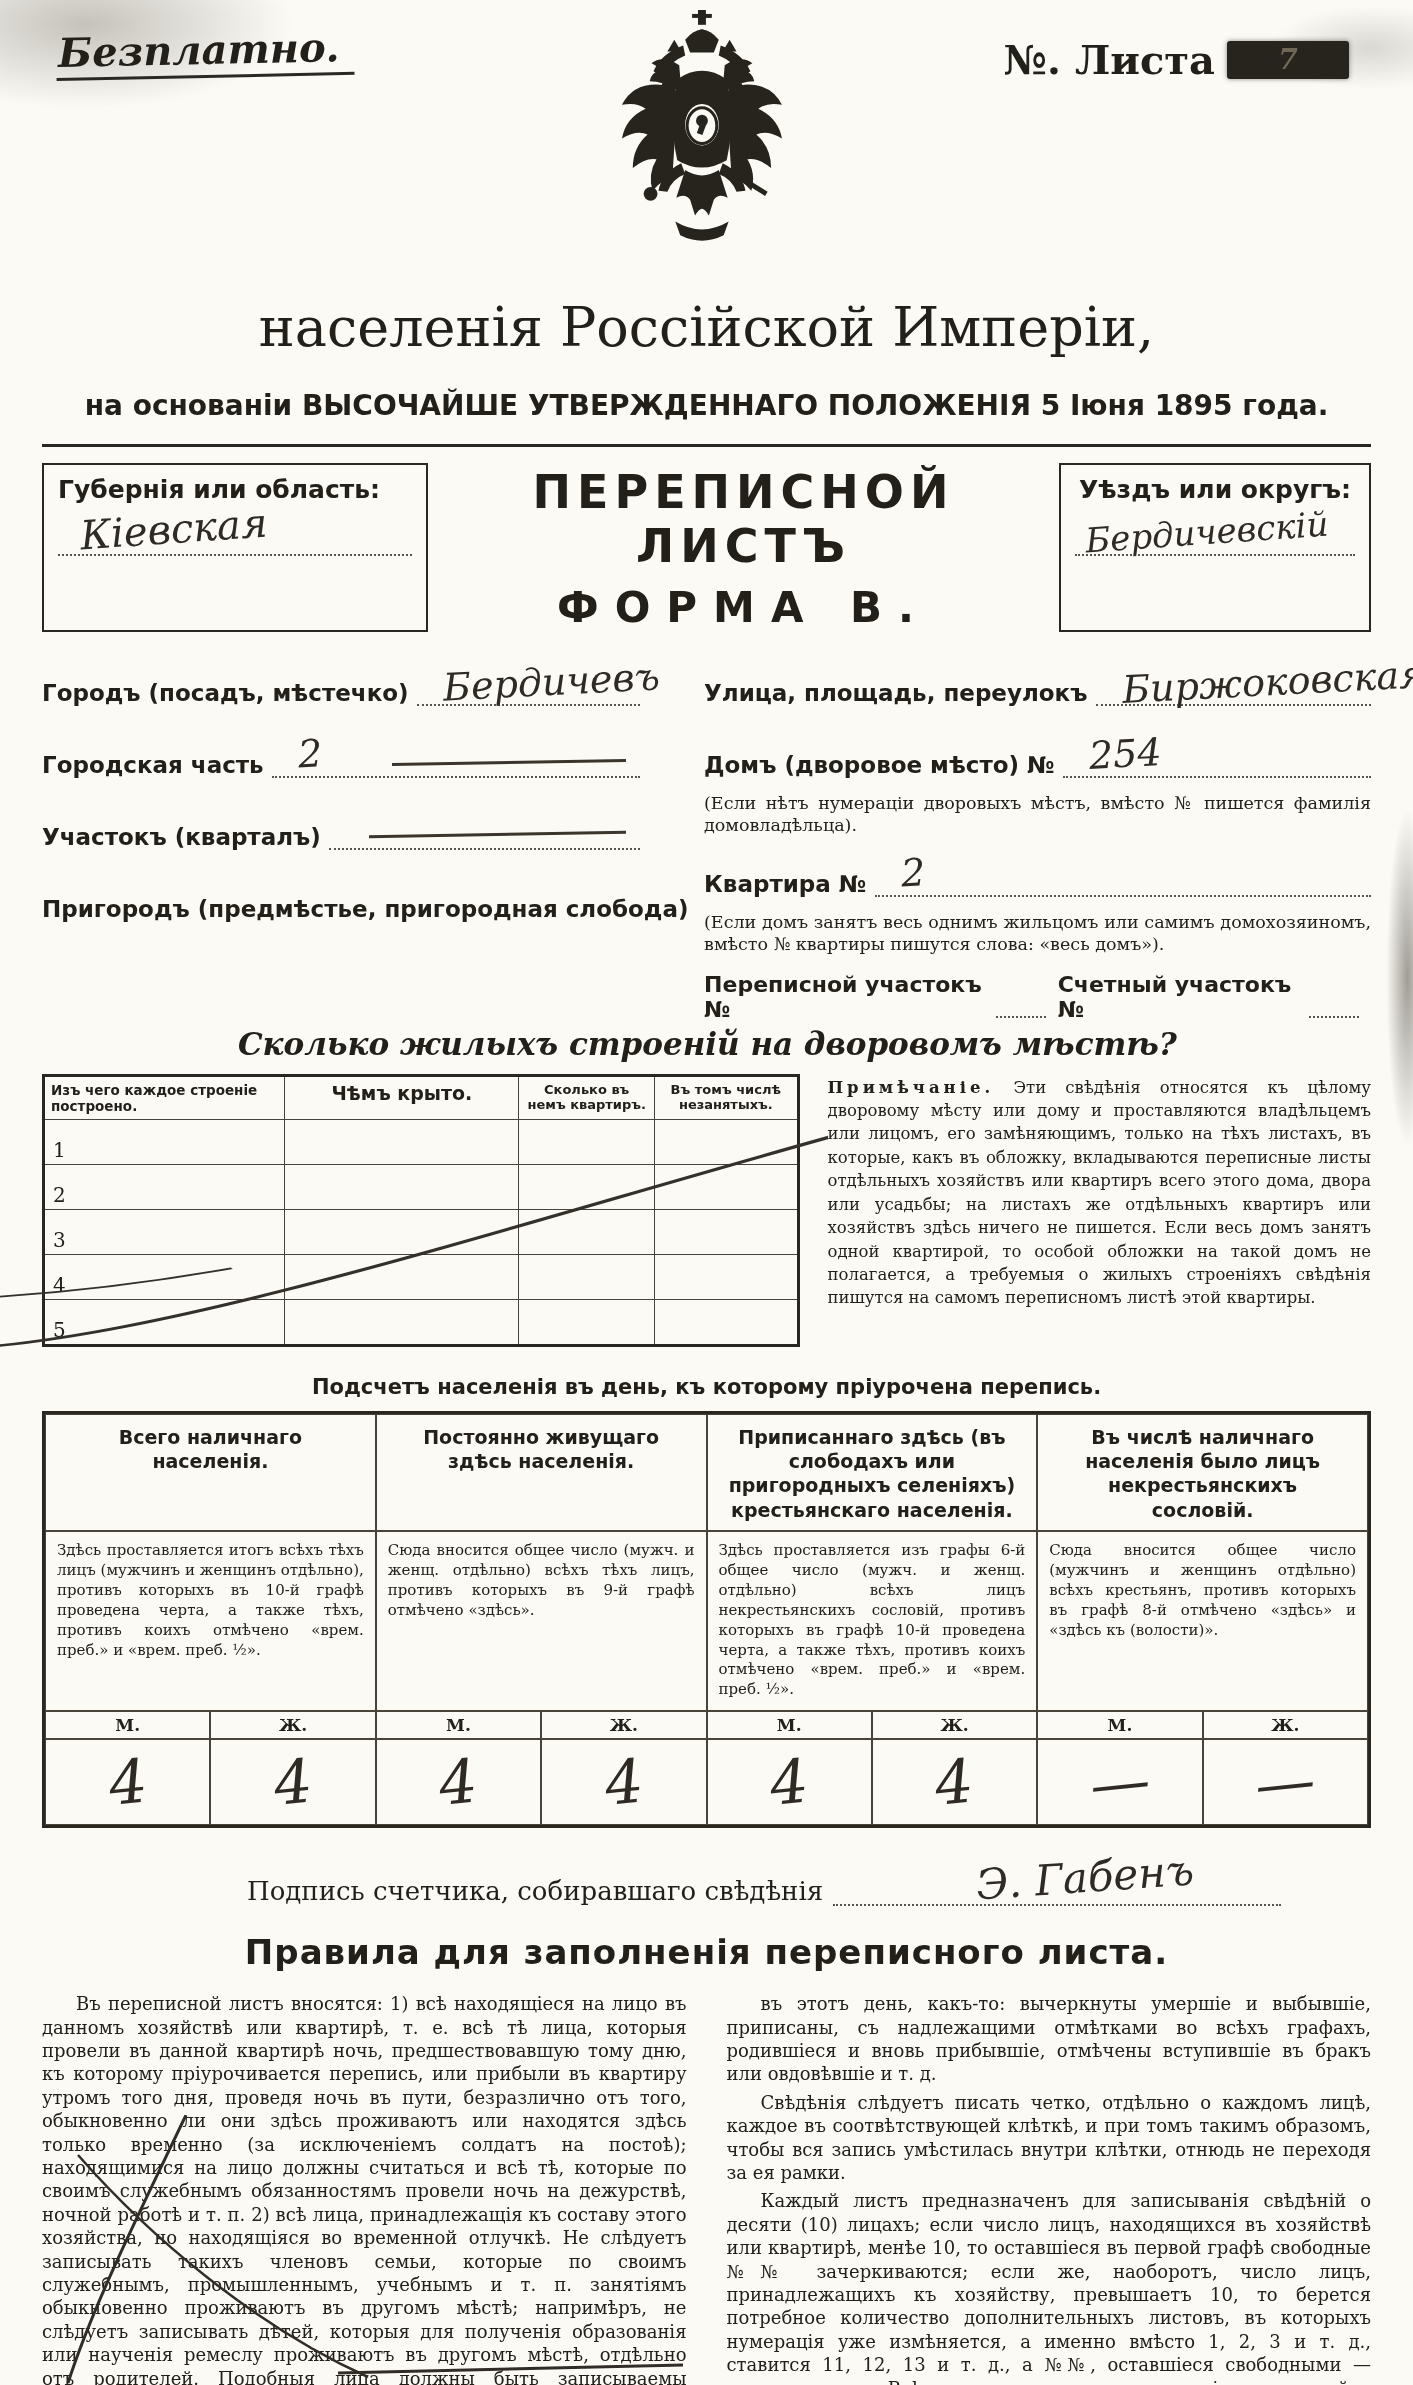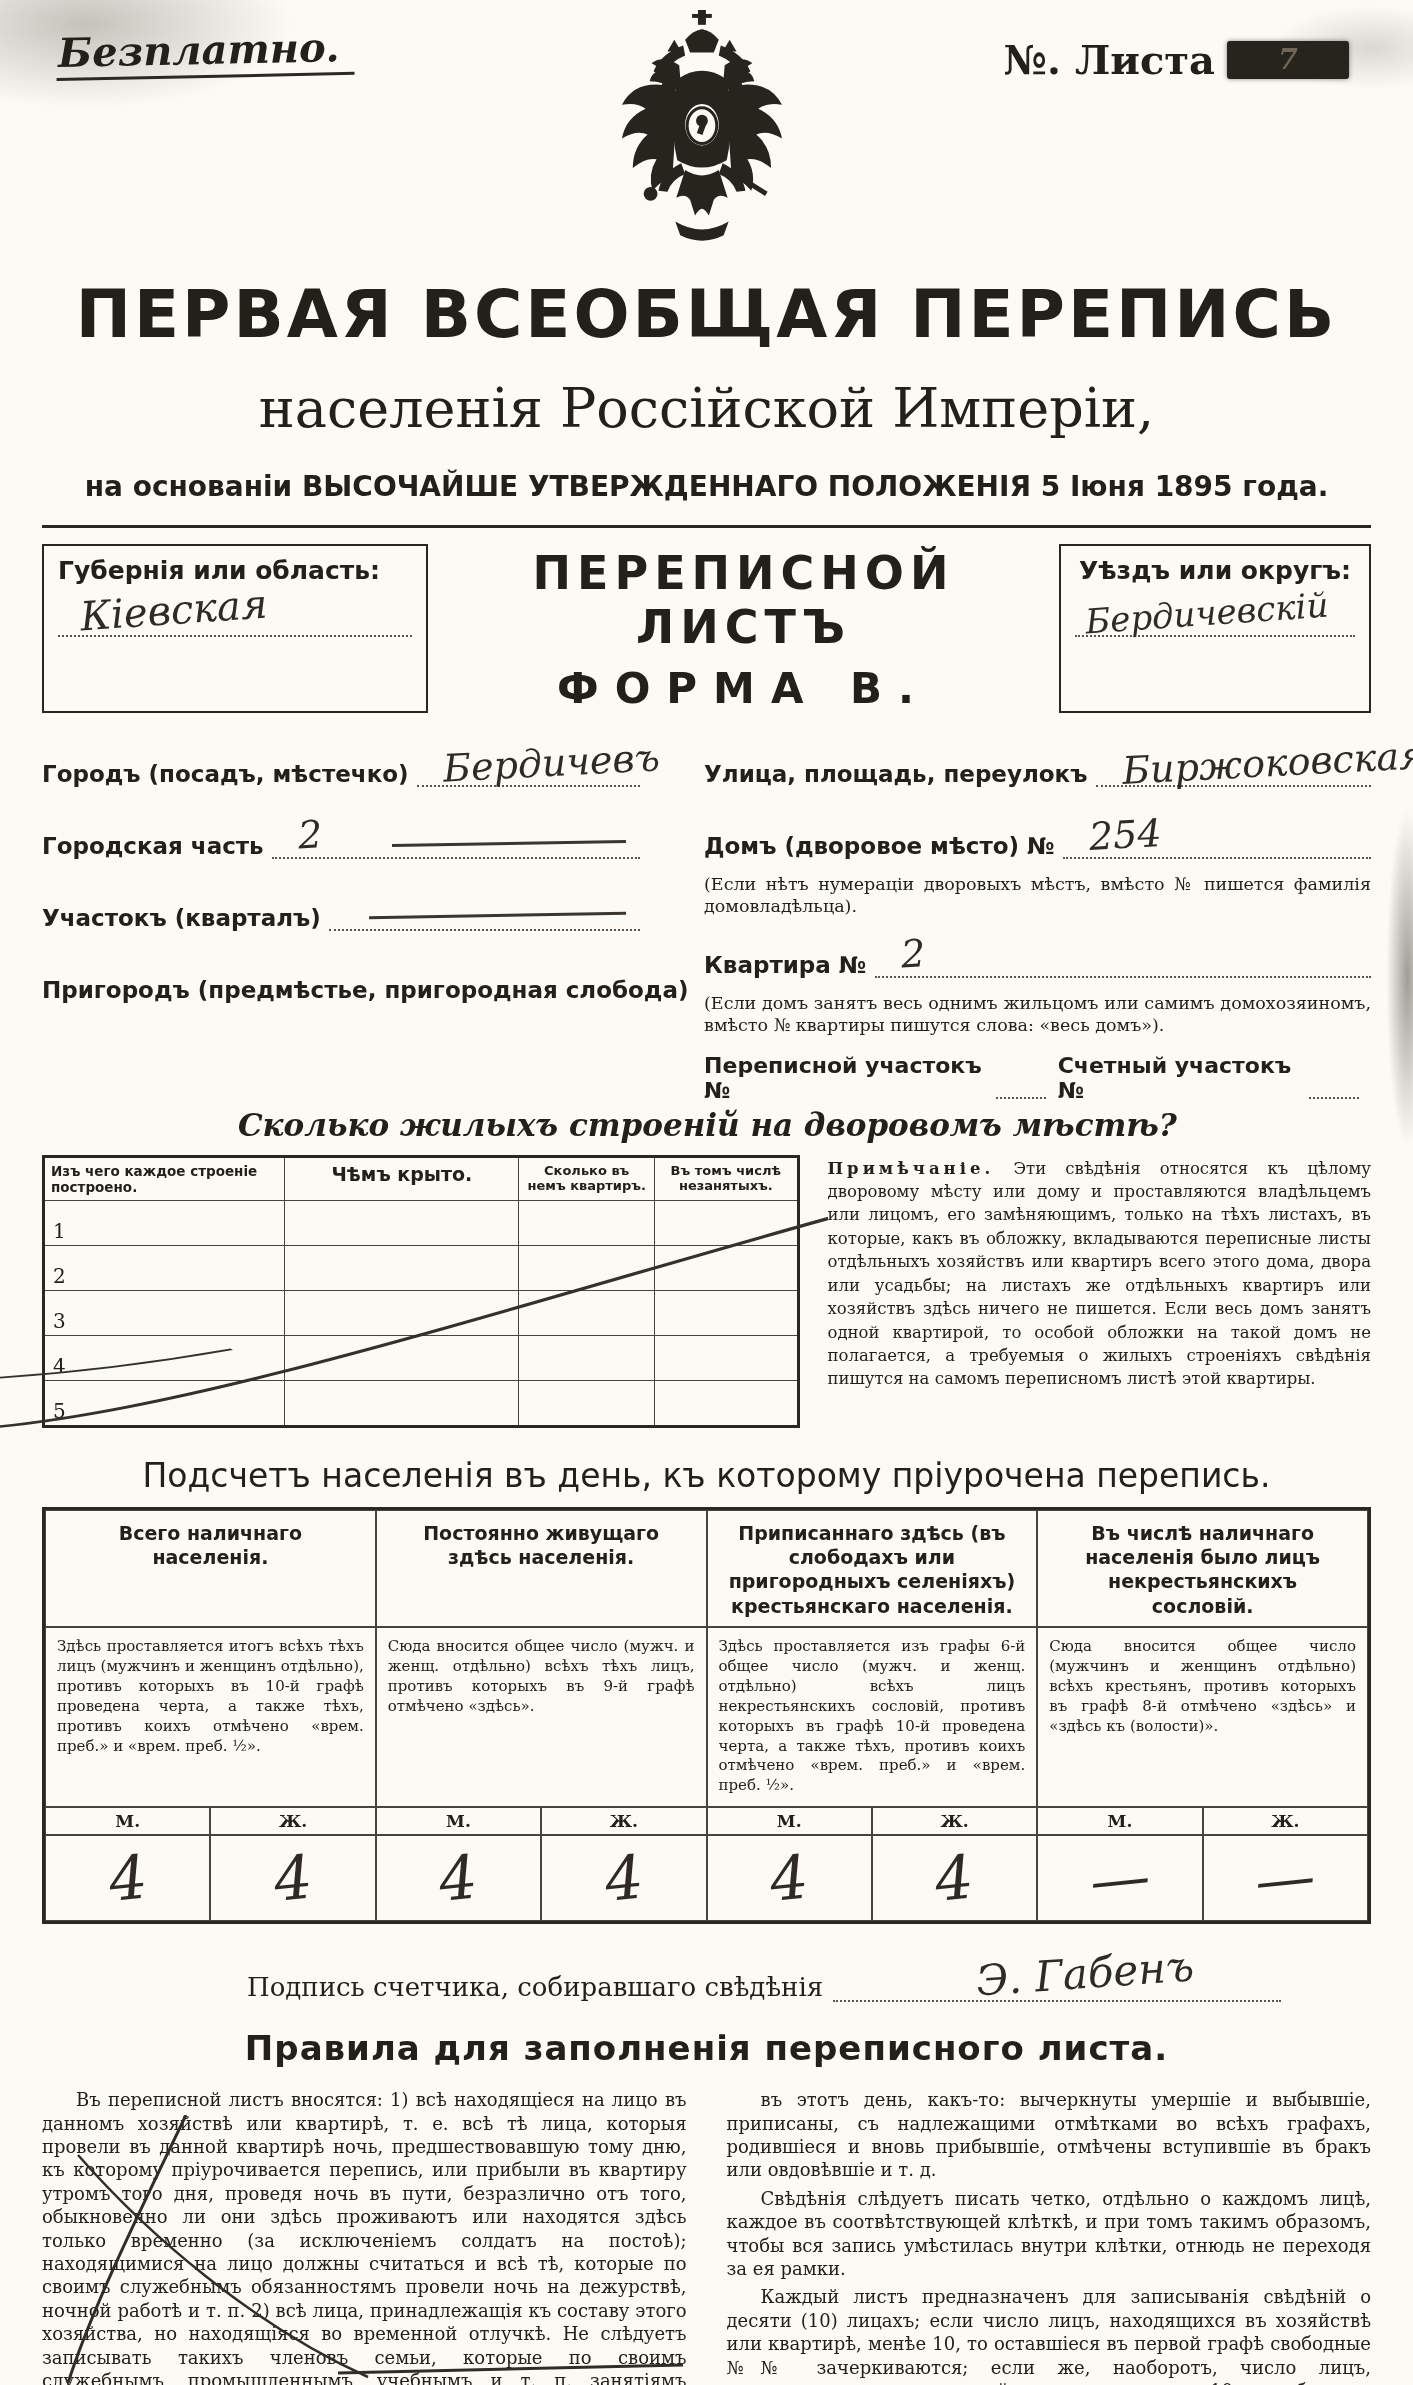--- a/index.html
+++ b/index.html
@@ -61,21 +61,21 @@
   .btable th{border:1.5px solid #48433b;font-family:"DejaVu Sans",sans-serif;font-weight:bold;padding:5px 6px;vertical-align:top;}
   .btable th.c1{font-size:13.5px;text-align:left;width:32%;}
   .btable th.c2{font-size:19px;width:31%;}
   .btable th.c3{font-size:13px;width:18%;}
   .btable th.c4{font-size:13px;width:19%;}
   .btable td{border:1.5px solid #48433b;height:40px;font-size:20px;padding:2px 8px;vertical-align:bottom;}
   .strike{position:absolute;left:-42px;top:-8px;width:calc(100% + 70px);height:calc(100% + 16px);pointer-events:none;}
   .bnote{flex:1;font-size:16.5px;line-height:1.42;text-align:justify;padding-top:2px;}
   .bnote .ttl{font-weight:bold;letter-spacing:4px;}
   
-  .pop-title{font-family:"DejaVu Sans",sans-serif;font-weight:normal;font-size:33px;text-align:center;margin:28px 0 12px;}
+  .pop-title{font-family:"DejaVu Sans",sans-serif;font-weight:bold;font-size:21px;text-align:center;margin:28px 0 12px;}
   .pop-table{display:grid;grid-template-columns:repeat(8,1fr);border:3px solid #2a2721;}
   .pc{border:1.5px solid #48433b;box-sizing:border-box;}
   .pop-h{grid-column:span 2;font-family:"DejaVu Sans",sans-serif;font-weight:bold;font-size:19px;line-height:1.28;text-align:center;padding:10px 16px 8px;}
   .pop-d{grid-column:span 2;font-size:15px;line-height:1.33;text-align:justify;padding:9px 11px 10px;}
   .pop-mf{font-weight:bold;font-size:17px;text-align:center;padding:3px 0;}
   .pop-v{height:86px;display:flex;align-items:center;justify-content:center;}
   .pop-v .hand{font-size:60px;transform:rotate(-6deg);}
   
   .sig-row{display:flex;align-items:flex-end;margin:26px 90px 4px 205px;font-size:26px;}
   .sig-line{flex:1;border-bottom:2.5px dotted #5a554c;margin-left:10px;position:relative;min-height:50px;}
@@ -122,21 +122,20 @@
             <rect x="126" y="168" width="30" height="5" transform="rotate(32 126 168)"></rect>
         </g>
       </svg>
     </div>
     <div class="sheetno">
       <span>№. Листа</span>
       <span class="sheet-box">7</span>
     </div>
   </div>
 
-  <div class="main-title">ПЕРВАЯ ВСЕОБЩАЯ ПЕРЕПИСЬ</div>
   <div class="subtitle">населенія Россійской Имперіи,</div>
   <div class="decree">на основаніи ВЫСОЧАЙШЕ УТВЕРЖДЕННАГО ПОЛОЖЕНІЯ 5 Іюня 1895 года.</div>
   <hr class="divider">
 
   <div class="form-head">
     <div class="fh-box gub">
       <div class="lbl">Губернія или область:</div>
       <div class="hand-line">
         <span class="hand">Кіевская</span>
       </div>

